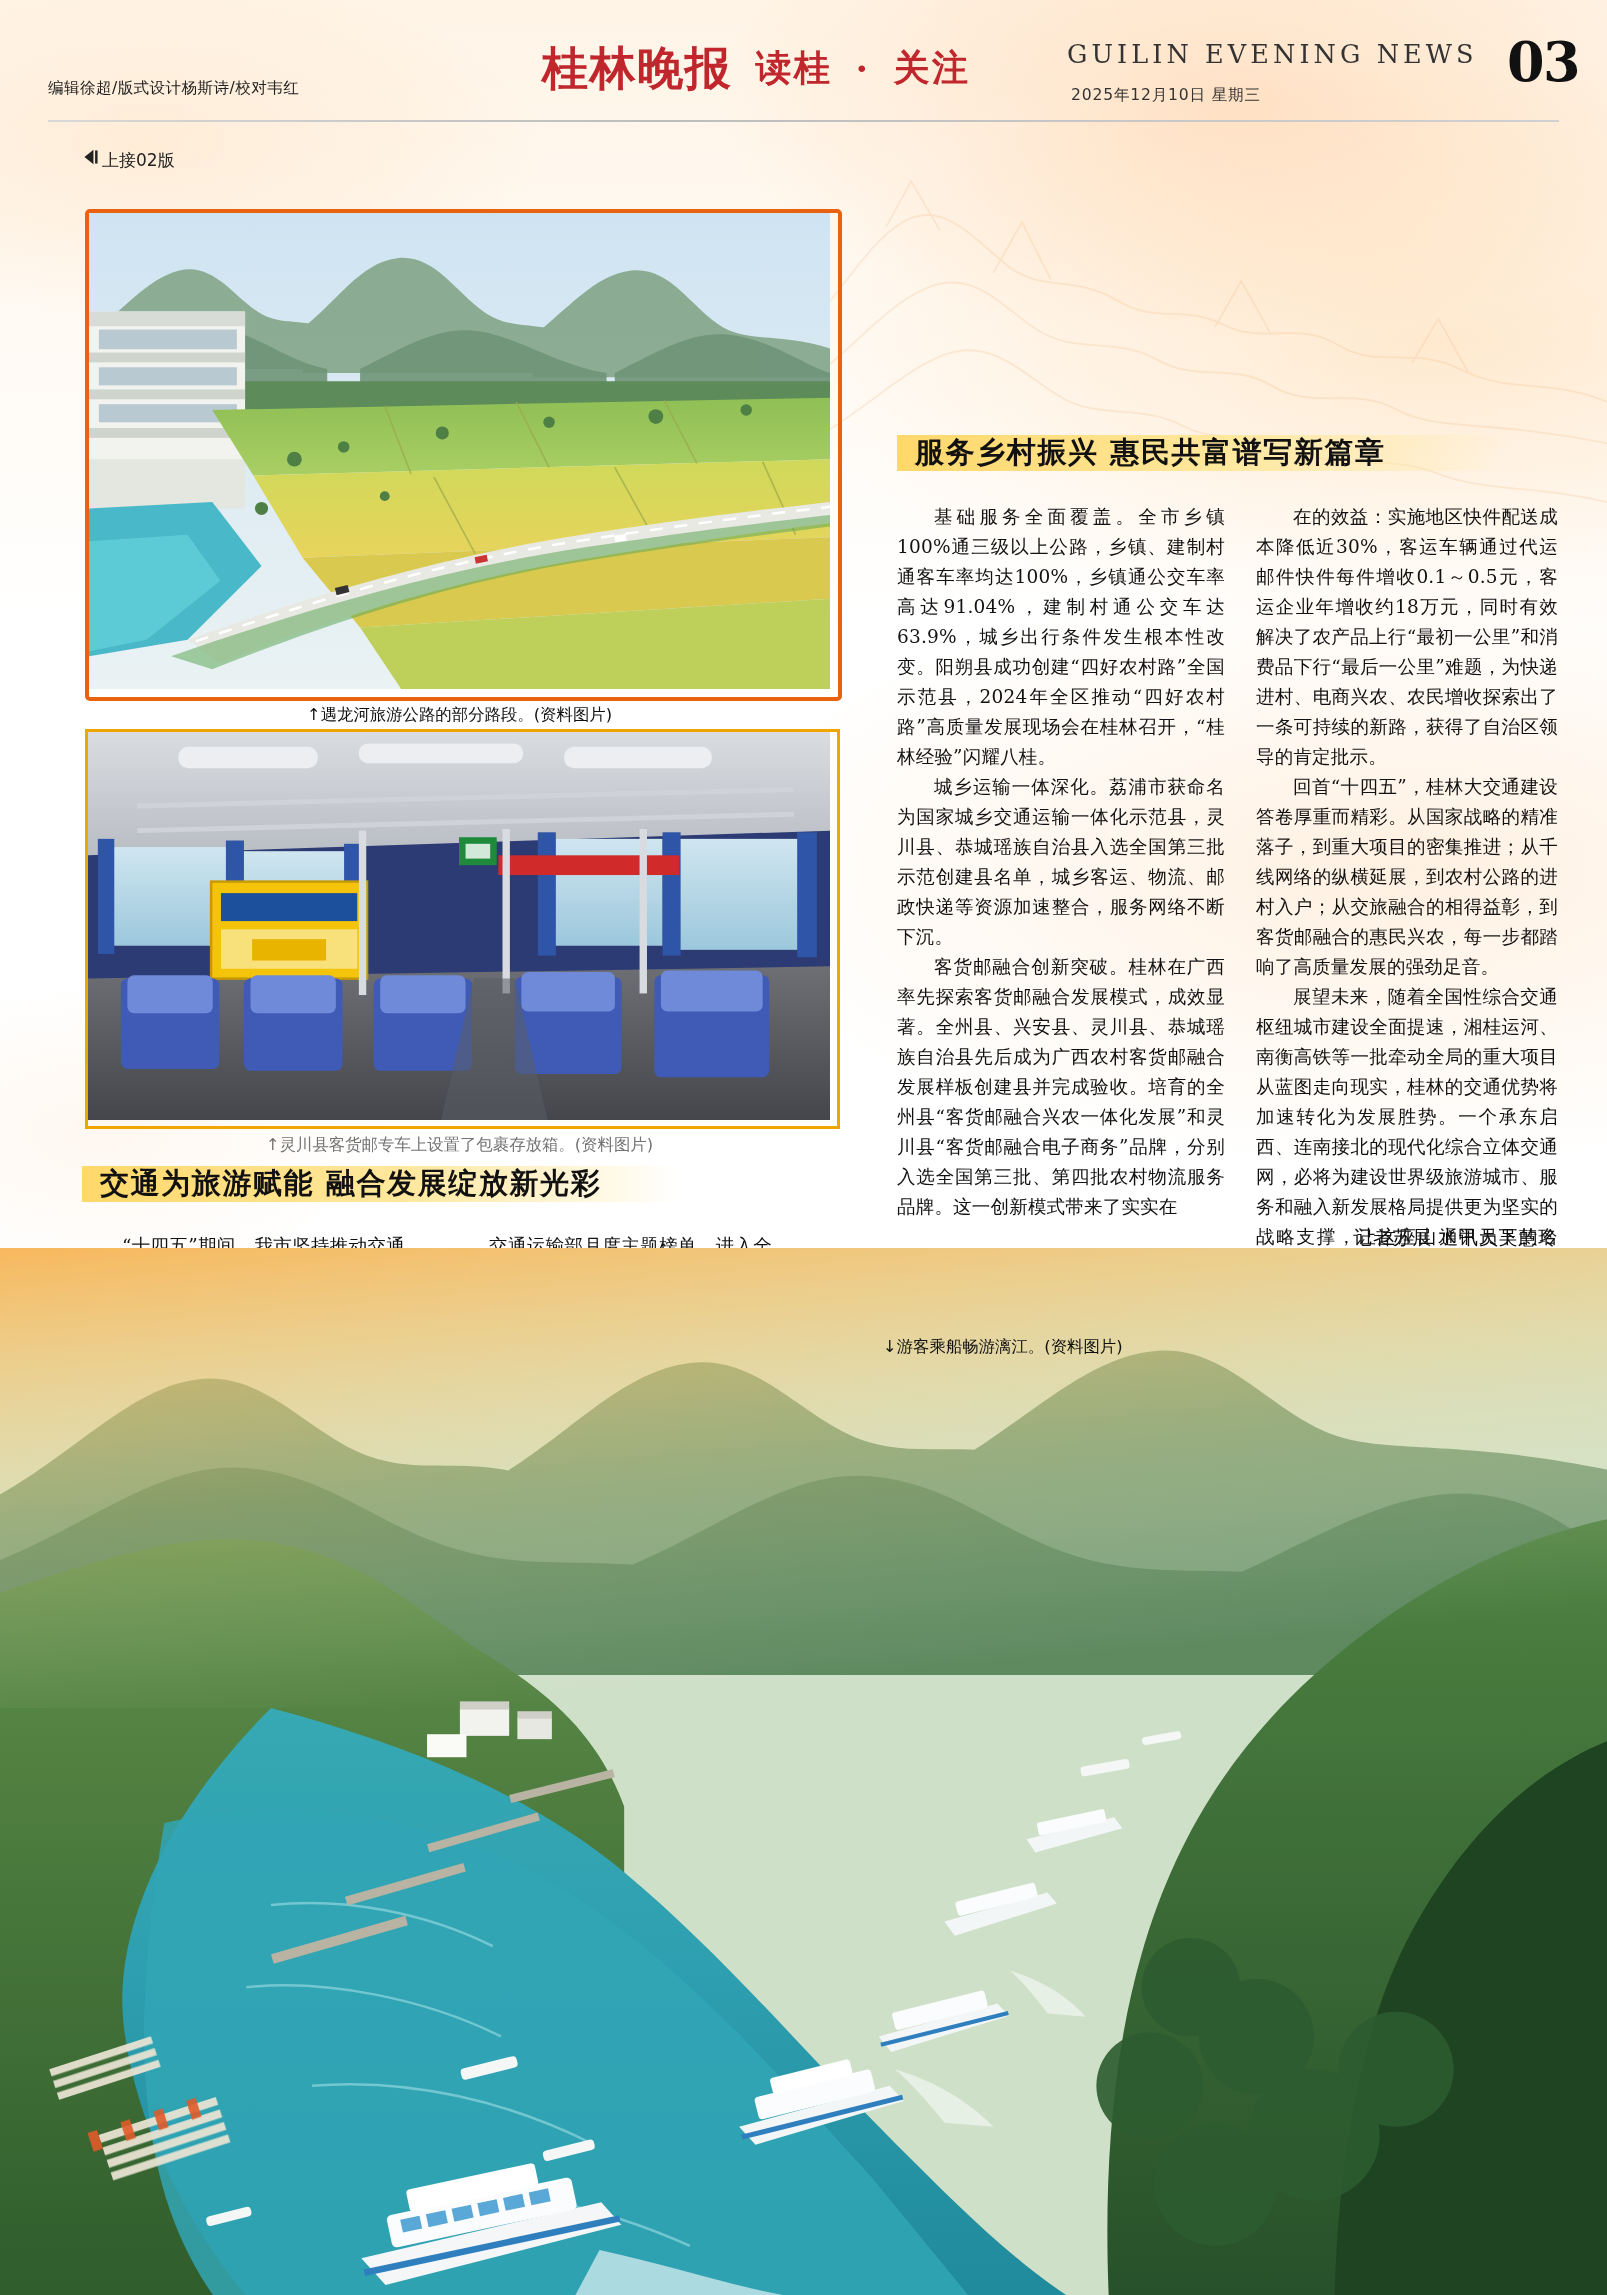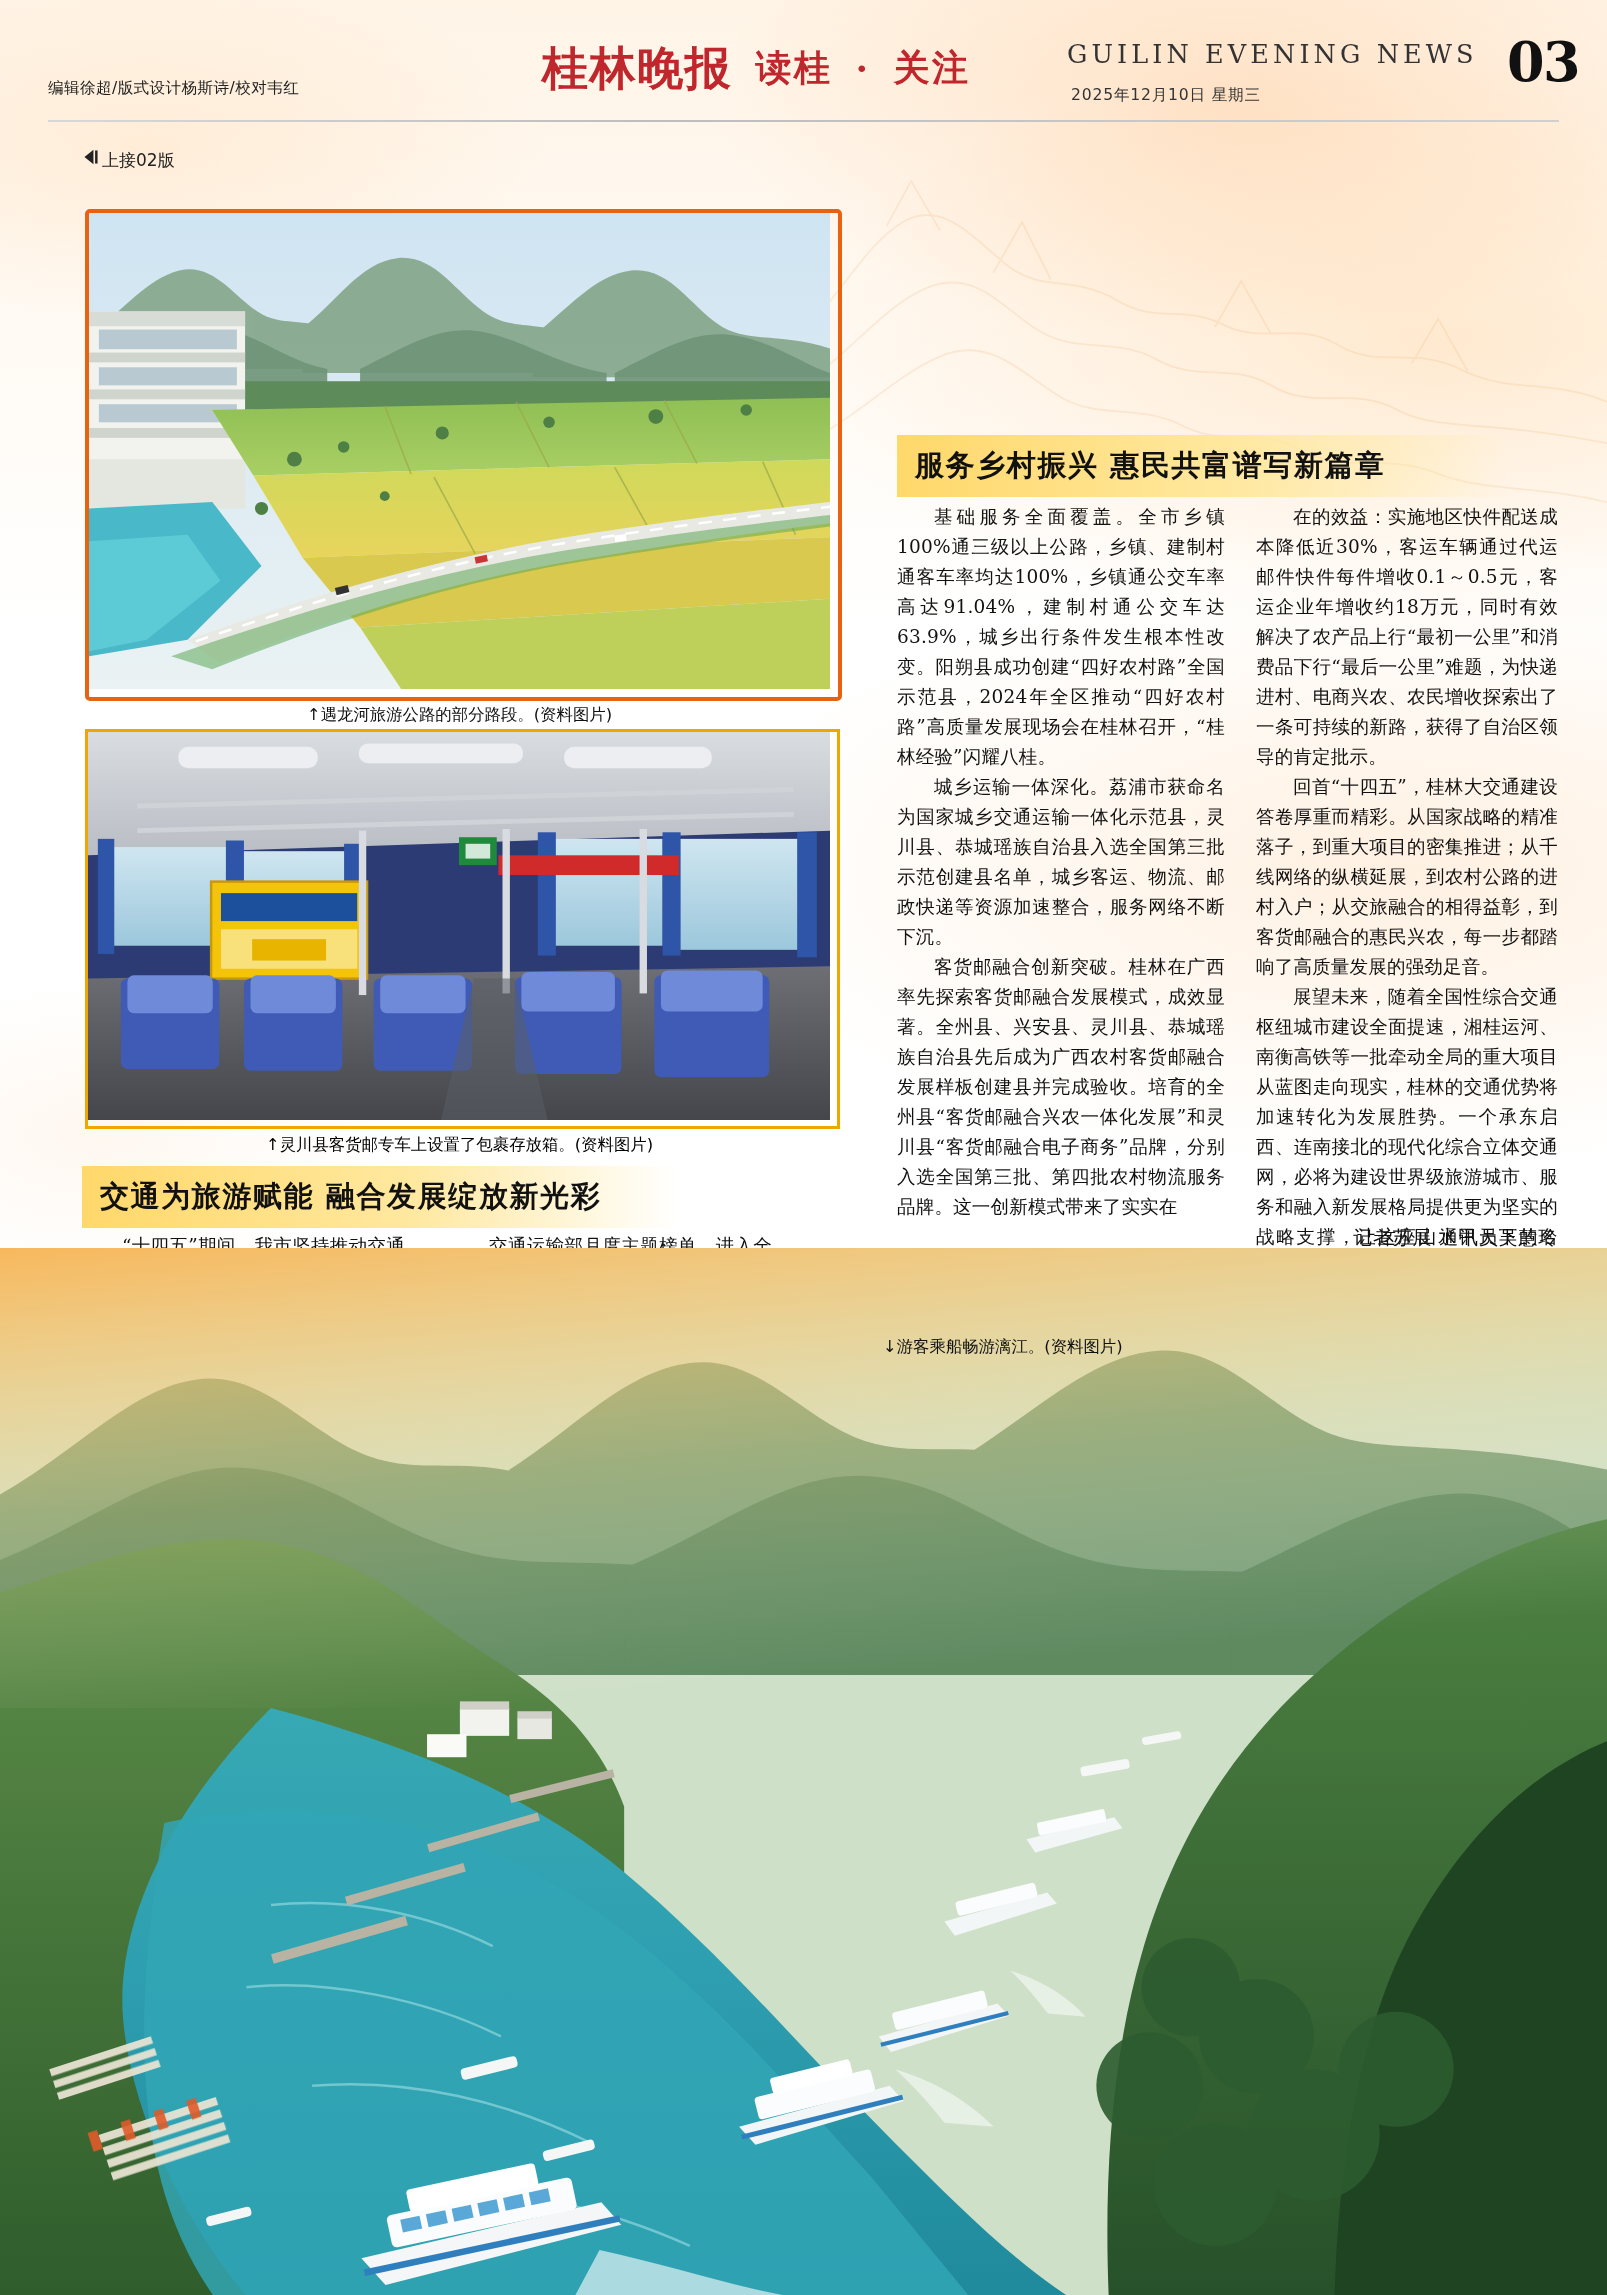--- a/index.html
+++ b/index.html
@@ -73,26 +73,26 @@
   }
   .cont-arrow{
     position:absolute;left:82px;top:148px;width:21.3px;height:19.7px;
     color:#222;font-size:18px;line-height:19.7px;
   }
   
   .photo{position:absolute;overflow:hidden;}
   .photo-1{left:85px;top:209px;width:749px;height:484px;border:4.1px solid #e8620f;border-radius:4.9px;}
   .cap-1{position:absolute;left:85px;top:704px;width:749px;text-align:center;font-size:16.4px;color:#111;}
   .photo-2{left:85px;top:729px;width:749px;height:394px;border:3.3px solid #f0a500;}
-  .cap-2{position:absolute;left:85px;top:1134px;width:749px;text-align:center;font-size:16.4px;color:#000000;}
+  .cap-2{position:absolute;left:85px;top:1134px;width:749px;text-align:center;font-size:16.4px;color:#737373;}
   .cap-3{position:absolute;left:883px;top:1336px;width:493px;text-align:left;font-size:16.4px;color:#111;}
 
   
   .banner{
-    position:absolute;height:62px;display:flex;align-items:center;
+    position:absolute;height:36px;display:flex;align-items:center;
     padding:0 21.3px 0 18px;
     background:linear-gradient(90deg,#ffd86a 0%,#ffe89f 55%,rgba(255,240,190,0) 100%);
   }
   .banner .btext{
     font-family:"DejaVu Serif","Liberation Serif",serif;
     font-weight:700;font-size:29px;color:#111;letter-spacing:1.6px;white-space:nowrap;
   }
   .banner-1{left:82px;top:1166px;width:558px;}
   .banner-2{left:897px;top:435px;width:575px;}
 

